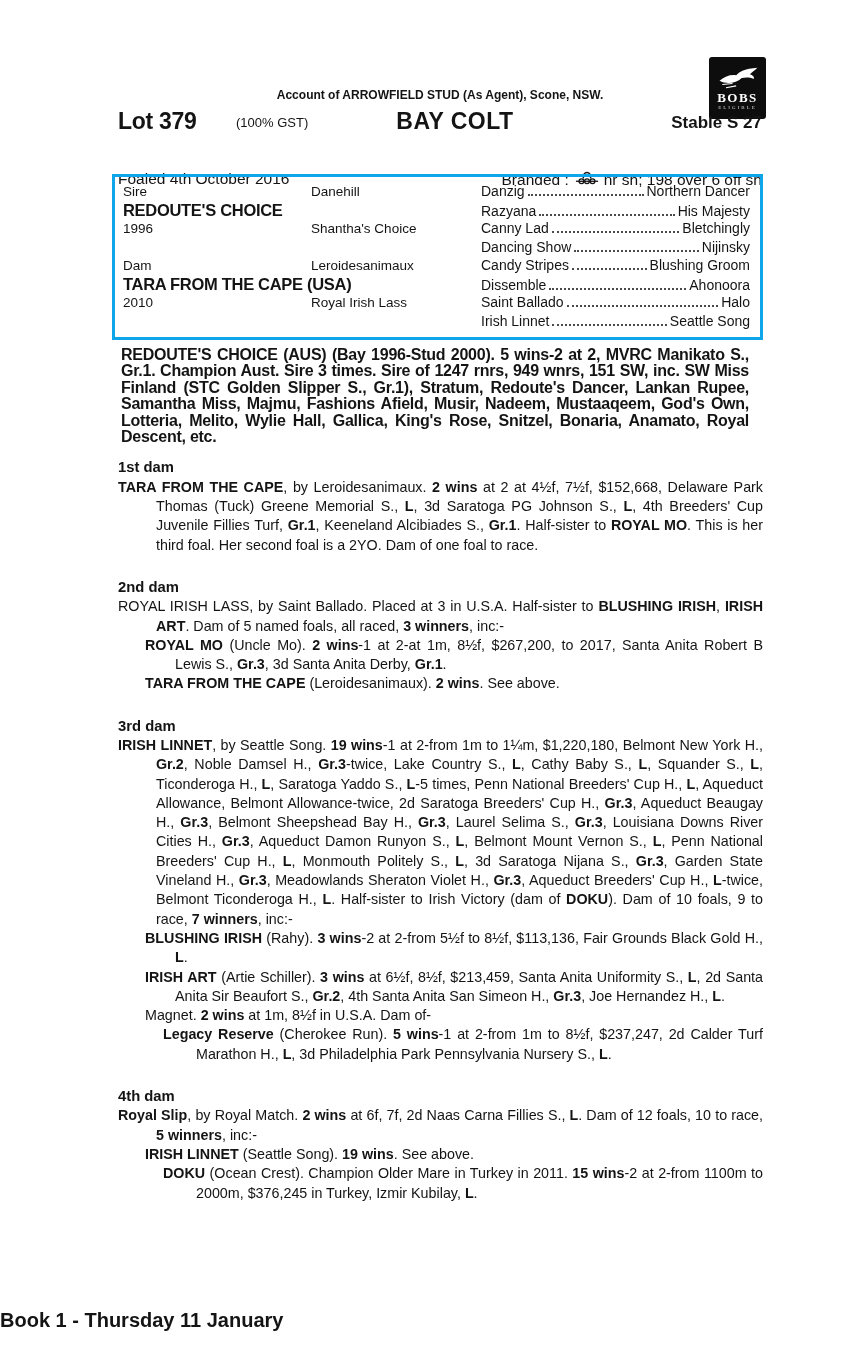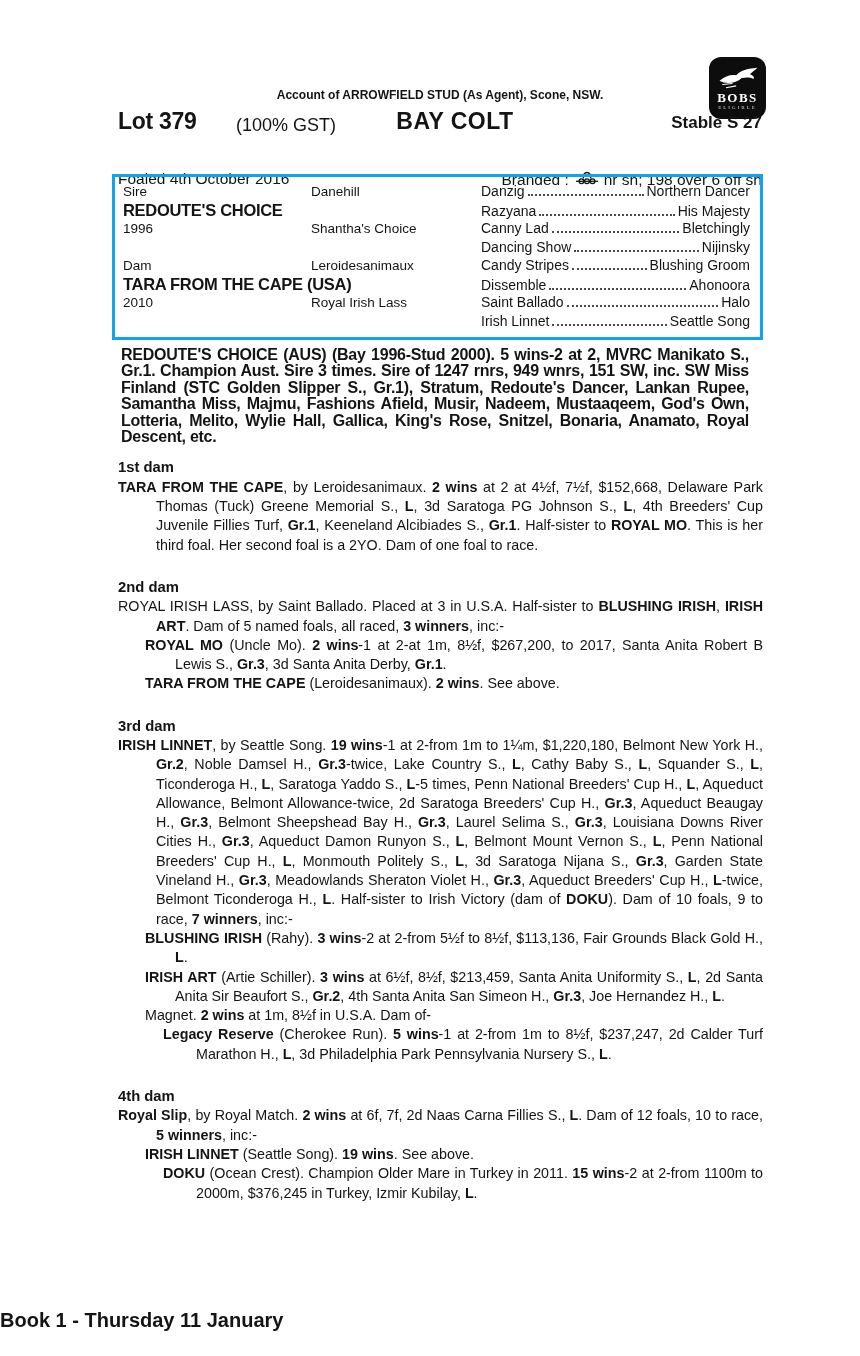--- a/index.html
+++ b/index.html
@@ -4,31 +4,31 @@
 <style>
   html,body{margin:0;padding:0;}
   body{
     width:860px;height:1356px;background:#ffffff;color:#141414;
     font-family:"Liberation Sans", sans-serif;position:relative;overflow:hidden;
   }
   b{font-weight:700;}
   
   .bobs-logo{
     position:absolute;left:709px;top:57px;width:57px;height:62px;background:#0d0d0d;
-    border-radius:12px;display:flex;flex-direction:column;align-items:center;justify-content:center;
+    border-radius:3px;display:flex;flex-direction:column;align-items:center;justify-content:center;
   }
   .bobs-name{font-family:"Liberation Serif", serif;font-weight:700;font-size:13px;color:#ffffff;letter-spacing:1.5px;line-height:13px;margin-top:1px;}
   .bobs-sub{font-family:"Liberation Serif", serif;font-size:5px;color:#d8d8d8;letter-spacing:2px;line-height:7px;}
   .account-line{
     position:absolute;left:118px;width:644px;top:88px;text-align:center;
     font-weight:700;font-size:12px;
   }
   .lot-row{position:absolute;left:118px;width:644px;top:108px;height:30px;}
   .lot-label{position:absolute;left:0;top:0;font-size:23px;font-weight:700;letter-spacing:-0.3px;}
-  .gst{position:absolute;left:118px;top:7px;font-size:18px;}
+  .gst{position:absolute;left:118px;top:7px;font-size:13px;}
   .colt-title{position:absolute;left:0;right:0;top:0;text-align:center;font-size:23px;font-weight:700;transform:translateX(15px);letter-spacing:0.5px;}
   .stable{position:absolute;right:0;top:5px;font-size:17px;font-weight:700;}
   .foaled-row{position:absolute;left:118px;width:644px;top:142px;height:22px;font-size:15.5px;margin-top:28px;}
   .foaled{position:absolute;left:0;top:0;}
   .branded{position:absolute;right:0;top:0;display:flex;align-items:center;}
   .branded .lbl{margin-right:5px;}
   .brand-mark{margin:0 5px 2px 1px;}
   
   .ped-table{
     position:absolute;left:112px;top:174px;width:651px;height:166px;box-sizing:border-box;

